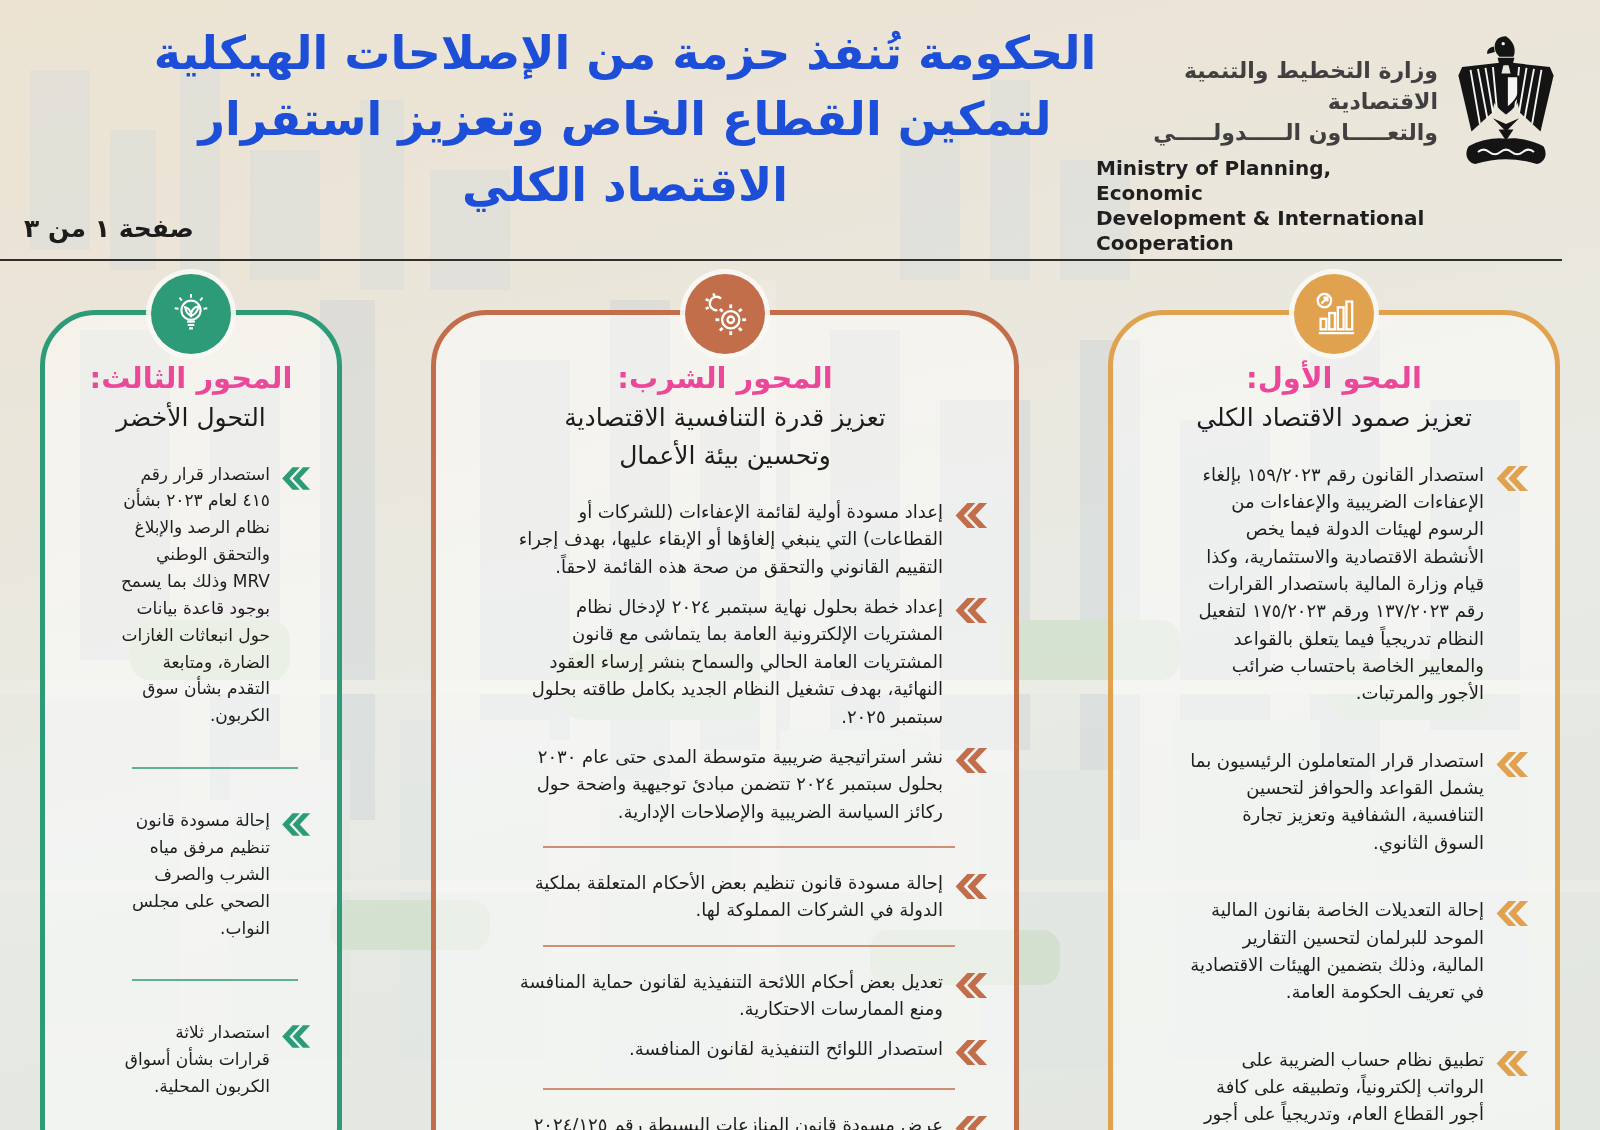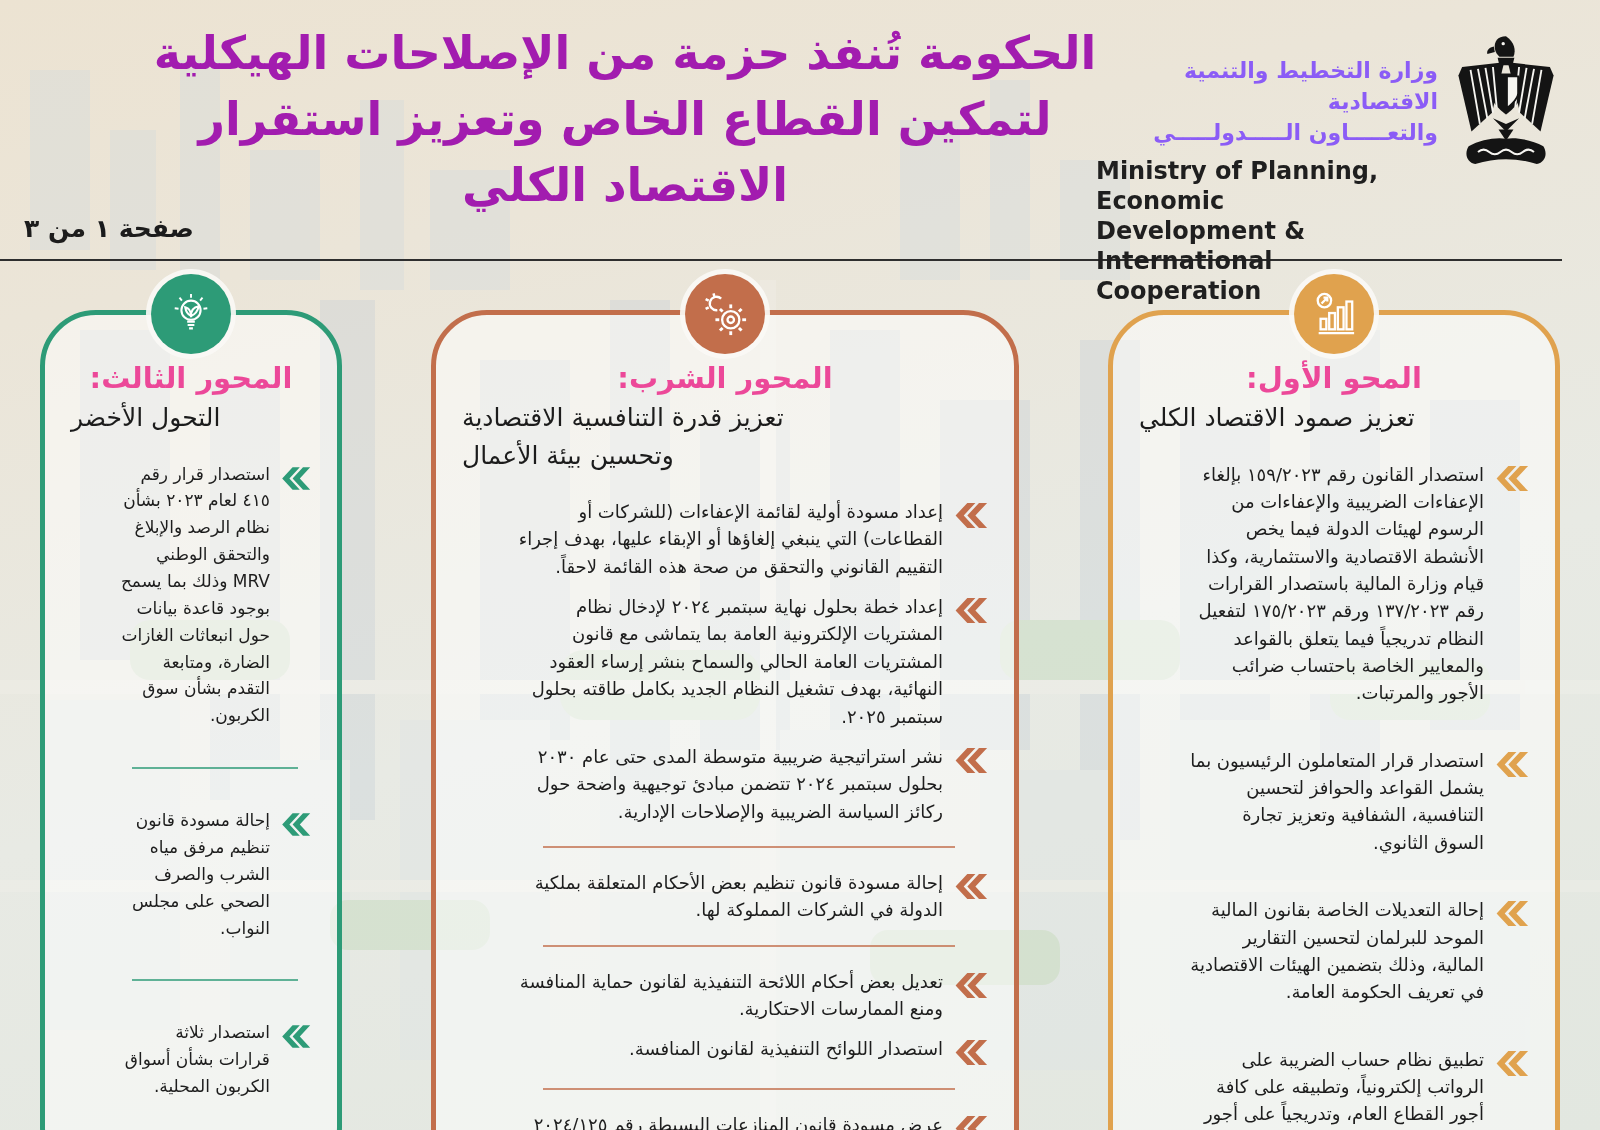--- a/index.html
+++ b/index.html
@@ -8,59 +8,59 @@
     position:relative;
     font-family:"DejaVu Sans", sans-serif;
     background:linear-gradient(168deg,#ece3d2 0%,#ebe5d8 22%,#e8eae4 58%,#e2e7e0 100%);
     direction:rtl;
   }
   
   .city-bg { position:absolute; inset:0; z-index:0; pointer-events:none; }
   
   .main-title {
     position:absolute; top:20px; left:130px; width:990px; z-index:2;
-    text-align:center; font-weight:bold; font-size:46px; line-height:1.44; color:#a21caf;
+    text-align:center; font-weight:bold; font-size:46px; line-height:1.44; color:#1d4ed8;
   }
   .page-indicator {
     position:absolute; top:214px; left:24px; z-index:2;
     font-size:25px; font-weight:bold; color:#1c1c1c;
   }
   .header-rule {
     position:absolute; top:259px; left:0px; right:38px; height:2px;
     background:#2e2e2e; z-index:2;
   }
   .brand {
     position:absolute; top:30px; right:38px; width:470px; z-index:2;
     display:flex; gap:12px; align-items:flex-start;
   }
   .brand .emblem { flex:0 0 auto; }
   .brand-text { width:342px; padding-top:26px; }
-  .brand-ar { font-size:22px; font-weight:bold; color:#8b5cf6; line-height:1.4; text-align:right; }
-  .brand-en { direction:ltr; text-align:left; font-size:24px; font-weight:bold; color:#1f1f1f; line-height:1.25; margin-top:8px; }
+  .brand-ar { font-size:22px; font-weight:bold; color:#404040; line-height:1.4; text-align:right; }
+  .brand-en { direction:ltr; text-align:left; font-size:20px; font-weight:bold; color:#1f1f1f; line-height:1.25; margin-top:8px; }
   
   .pillars {
     position:absolute; top:310px; left:40px; right:40px; z-index:2;
     display:flex; justify-content:space-between; align-items:flex-start;
   }
   .pillar {
     position:relative; border:5px solid var(--c); border-radius:56px;
     background:rgba(255,255,255,0.50);
     padding:46px 26px 26px;
   }
   .pillar-1 { --c:#E0A24E; width:452px; min-height:750px; }
   .pillar-2 { --c:#C26E4B; width:588px; min-height:793px; }
   .pillar-3 { --c:#2D9B77; width:302px; min-height:755px; }
   .icon-badge {
     position:absolute; top:-41px; left:50%; transform:translateX(-50%);
     width:80px; height:80px; border-radius:50%; background:var(--c);
     display:flex; align-items:center; justify-content:center;
     box-shadow:0 0 0 5px rgba(250,249,245,0.92);
   }
   .pillar-heading { text-align:center; font-weight:bold; font-size:29px; color:#ec4899; margin-bottom:4px; }
-  .pillar-sub { text-align:left; font-size:25px; color:#1c1c1c; line-height:1.5; margin-bottom:24px; }
+  .pillar-sub { text-align:center; font-size:25px; color:#1c1c1c; line-height:1.5; margin-bottom:24px; }
   ul.bullets { list-style:none; display:flex; flex-direction:column;margin-left:48px; }
   .pillar-1 ul.bullets { gap:40px; }
   .pillar-2 ul.bullets { gap:13px; }
   .pillar-3 ul.bullets { gap:26px; }
   li.bullet { display:flex; gap:9px; align-items:flex-start; }
   .bullet-chev { flex:0 0 auto; width:36px; height:29px; color:var(--c); margin-top:3px; }
   .pillar-3 .bullet-chev { width:32px; }
   .bullet-text { font-size:18px; line-height:1.52; color:#1d1d1d; text-align:right; }
   .pillar-3 .bullet-text { font-size:17px; line-height:1.58; }
   hr.divider { border:none; height:2px; background:var(--c); opacity:0.75; width:86%; margin:8px auto; }

